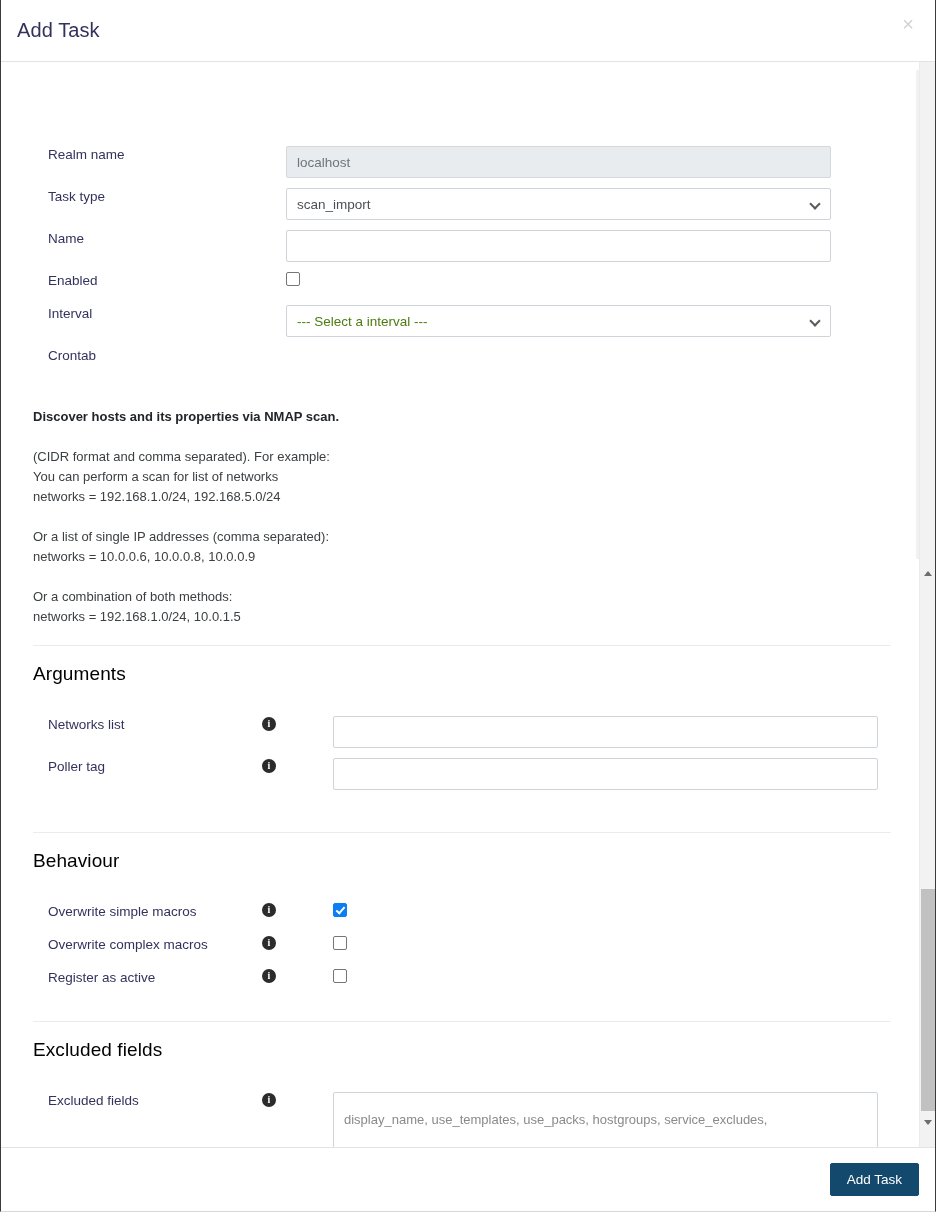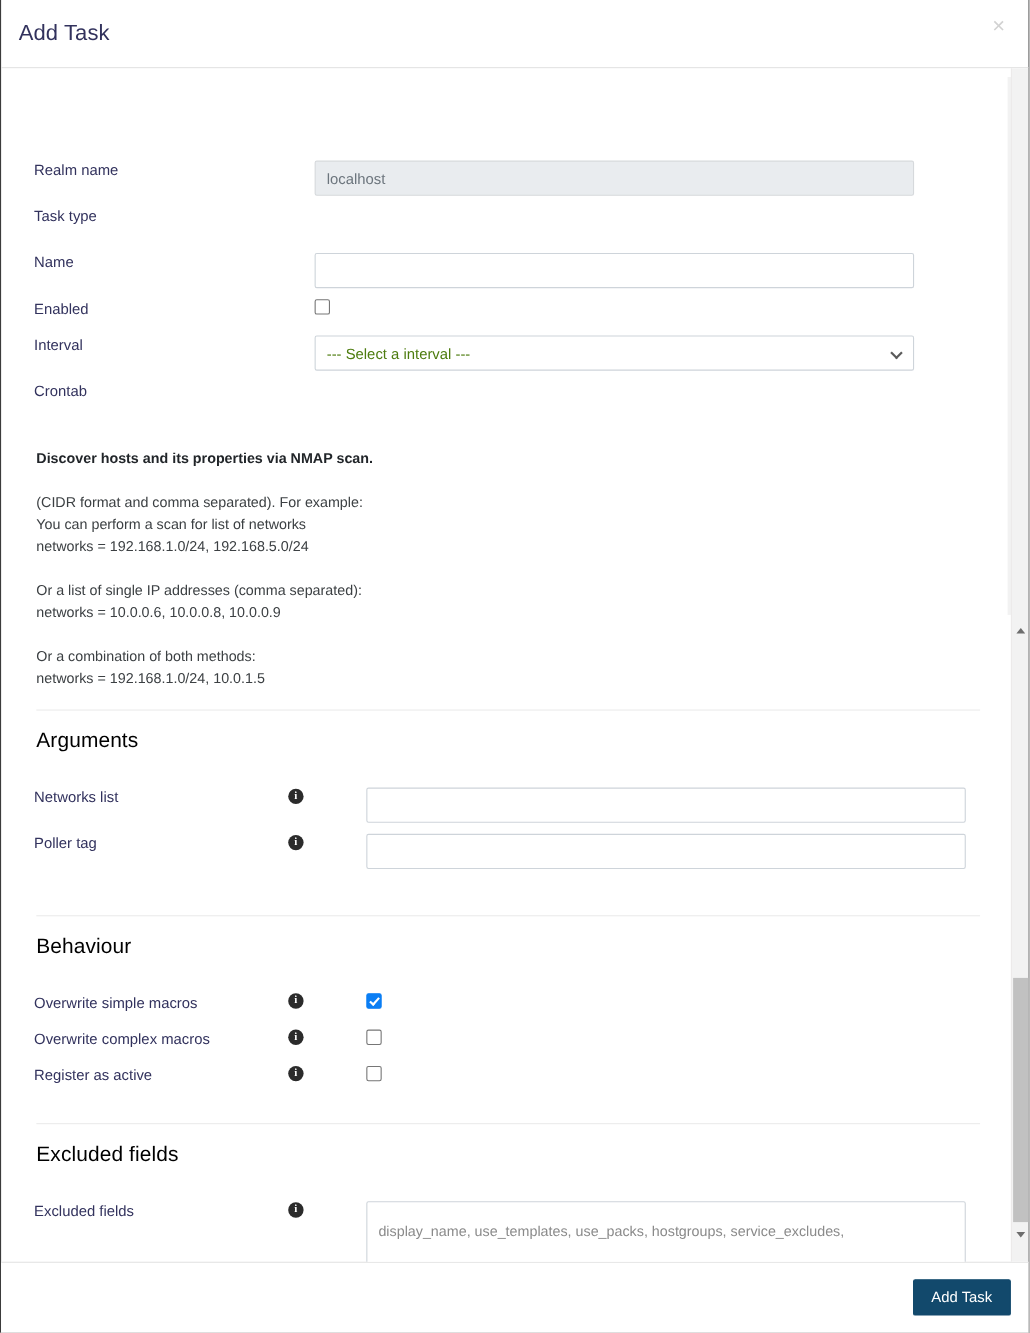--- a/index.html
+++ b/index.html
@@ -126,21 +126,21 @@
   .form-row {
     display: flex;
     align-items: flex-start;
     position: absolute;
     left: 0;
     right: 46px;
   }
   .lbl {
     font-size: 13.5px;
     color: #32325d;
-    padding-left: 30px;
+    padding-left: 47px;
     width: 285px;
     box-sizing: border-box;
     flex: 0 0 285px;
     line-height: 18px;
   }
   .lbl-wide { flex: 0 0 332px; width: 332px; }
 
   .ctrl { flex: 1; }
 
   .txt-input, .sel-input {
@@ -323,20 +323,28 @@
 
       <div class="form-row" style="top:84px;">
         <div class="lbl">Realm name</div>
         <div class="ctrl">
           <input class="txt-input disabled" type="text" disabled="" value="localhost" style="">
         </div>
       </div>
 
       <div class="form-row" style="top:126px;">
         <div class="lbl">Task type</div>
+        <div class="ctrl">
+          <div class="sel-wrap">
+            <select class="sel-input">
+              <option>scan_import</option>
+            </select>
+            <span class="sel-arrow"></span>
+          </div>
+        </div>
       </div>
 
       <div class="form-row" style="top:210px;">
         <div class="lbl">Enabled</div>
         <div class="ctrl">
           <input class="chk" type="checkbox" style="">
         </div>
       </div>
 
       <div class="form-row" style="top:168px;">

